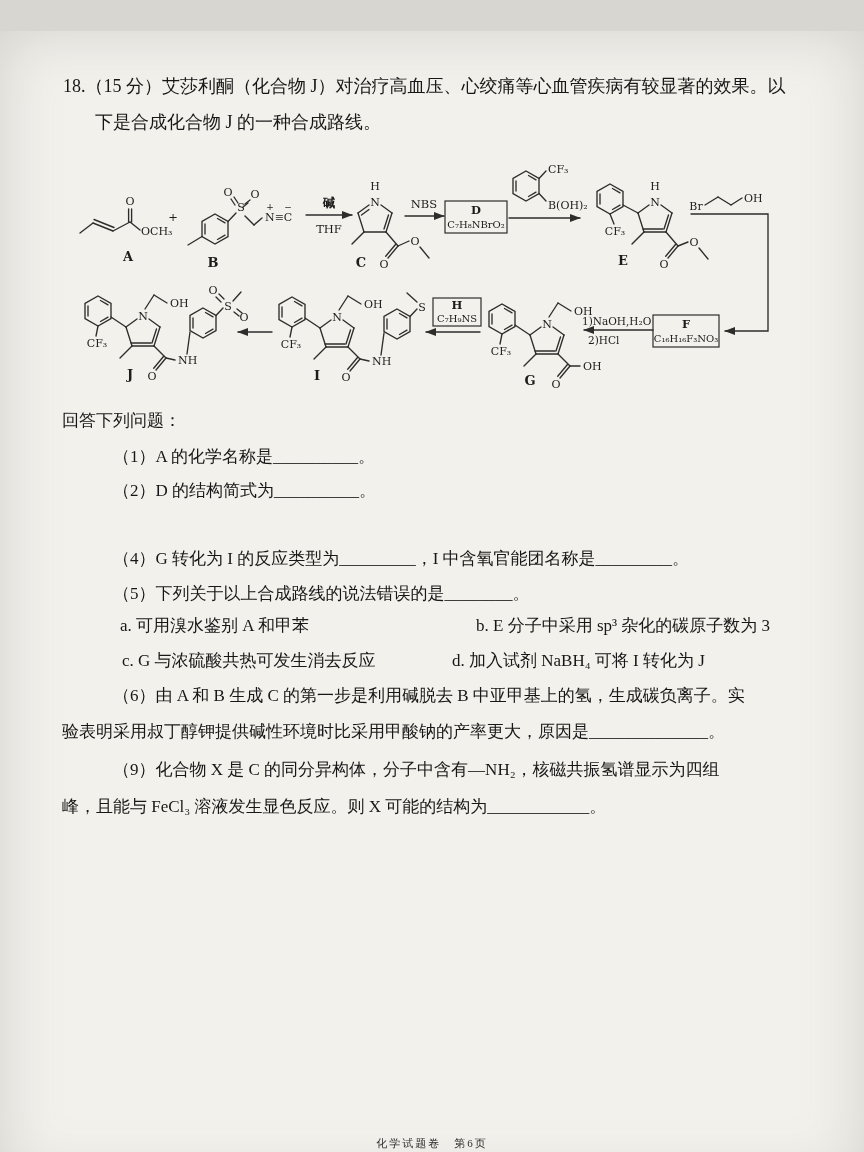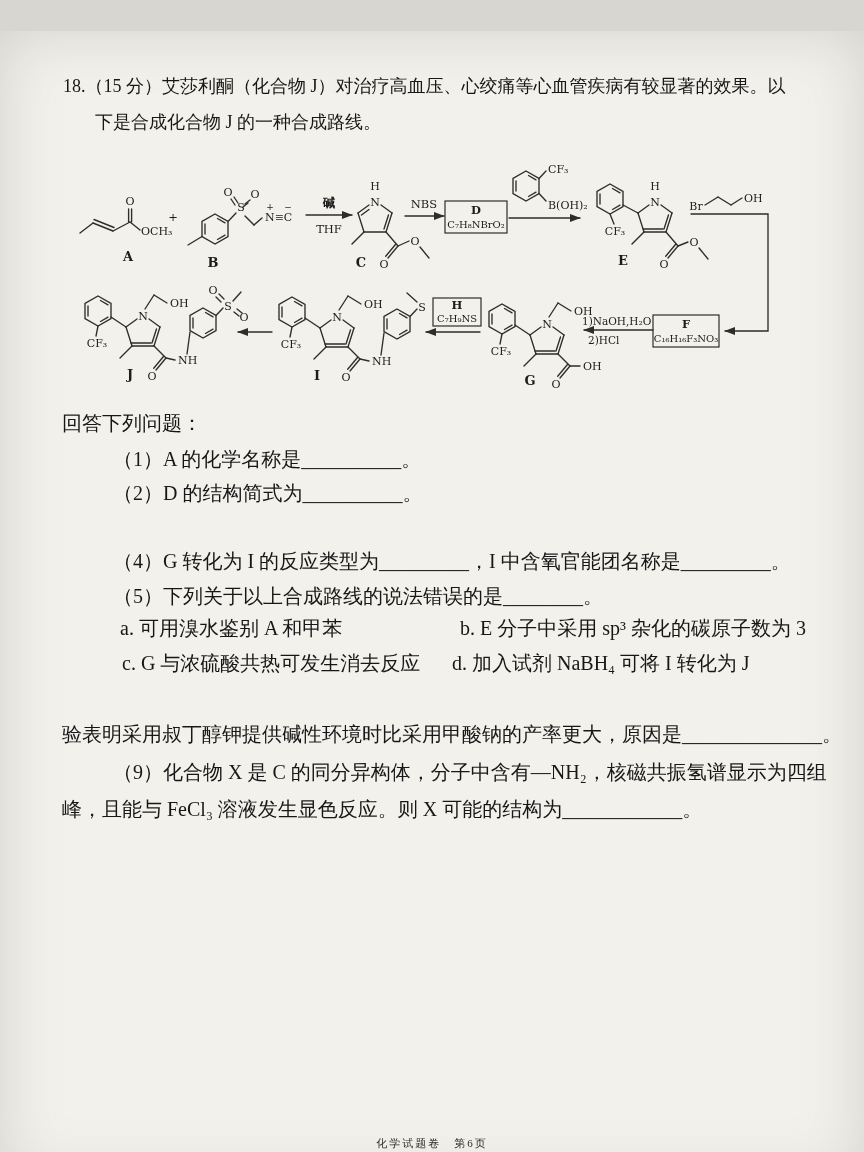--- a/index.html
+++ b/index.html
@@ -6,21 +6,21 @@
   .page{
     position:relative;
     width:864px;height:1152px;
     background:#f2f1ec;
     font-family:"Liberation Serif","DejaVu Serif",serif;
     color:#1c1c1c;
     overflow:hidden;
     box-shadow:inset 0 0 60px rgba(120,115,105,.25);
     margin-top:31px;
   }
-  .txt{position:absolute;font-size:20px;line-height:1.2;white-space:nowrap;color:#171717;}
+  .txt{position:absolute;font-size:17px;line-height:1.2;white-space:nowrap;color:#171717;}
   .hdr{font-size:18px;}
   .footer{position:absolute;top:1105px;left:0;width:100%;text-align:center;font-size:11px;color:#2d2d2d;letter-spacing:2px;}
   svg{position:absolute;}
   svg .bond{stroke:#2e2d2b;stroke-width:1.35;fill:none;stroke-linecap:round;}
   svg .boxr{stroke:#2e2d2b;stroke-width:1.2;fill:none;}
   svg text{fill:#1d1c1a;font-family:"DejaVu Serif","Liberation Serif",serif;font-size:11px;text-anchor:middle;}
   svg text.st{text-anchor:start;}
   svg text.lbl{font-size:13px;font-weight:bold;}
   svg text.boxt{font-size:11.5px;font-weight:bold;}
   svg text.frm{font-size:10px;}
@@ -282,21 +282,22 @@
       <text class="lbl" x="-13" y="66">J</text>
     </g>
   </svg>
 
   <div class="txt" style="top:380px;left:62px">回答下列问题：</div>
   <div class="txt" style="top:416px;left:113px">（1）A 的化学名称是__________。</div>
   <div class="txt" style="top:450px;left:113px">（2）D 的结构简式为__________。</div>
   <div class="txt" style="top:518px;left:113px">（4）G 转化为 I 的反应类型为_________，I 中含氧官能团名称是_________。</div>
   <div class="txt" style="top:553px;left:113px">（5）下列关于以上合成路线的说法错误的是________。</div>
   <div class="txt" style="top:585px;left:120px">a. 可用溴水鉴别 A 和甲苯</div>
-  <div class="txt" style="top:585px;left:460px">b. E 分子中采用 sp³ 杂化的碳原子数为 3</div>
+  <div class="txt" style="top:585px;left:476px">b. E 分子中采用 sp³ 杂化的碳原子数为 3</div>
   <div class="txt" style="top:620px;left:122px">c. G 与浓硫酸共热可发生消去反应</div>
   <div class="txt" style="top:620px;left:452px">d. 加入试剂 NaBH₄ 可将 I 转化为 J</div>
+  <div class="txt" style="top:655px;left:113px">（6）由 A 和 B 生成 C 的第一步是利用碱脱去 B 中亚甲基上的氢，生成碳负离子。实</div>
   <div class="txt" style="top:691px;left:62px">验表明采用叔丁醇钾提供碱性环境时比采用甲酸钠的产率更大，原因是______________。</div>
   <div class="txt" style="top:729px;left:113px">（9）化合物 X 是 C 的同分异构体，分子中含有—NH₂，核磁共振氢谱显示为四组</div>
   <div class="txt" style="top:766px;left:62px">峰，且能与 FeCl₃ 溶液发生显色反应。则 X 可能的结构为____________。</div>
 
   <div class="footer">化学试题卷　第6页</div>
 </div>
 
 </body></html>

